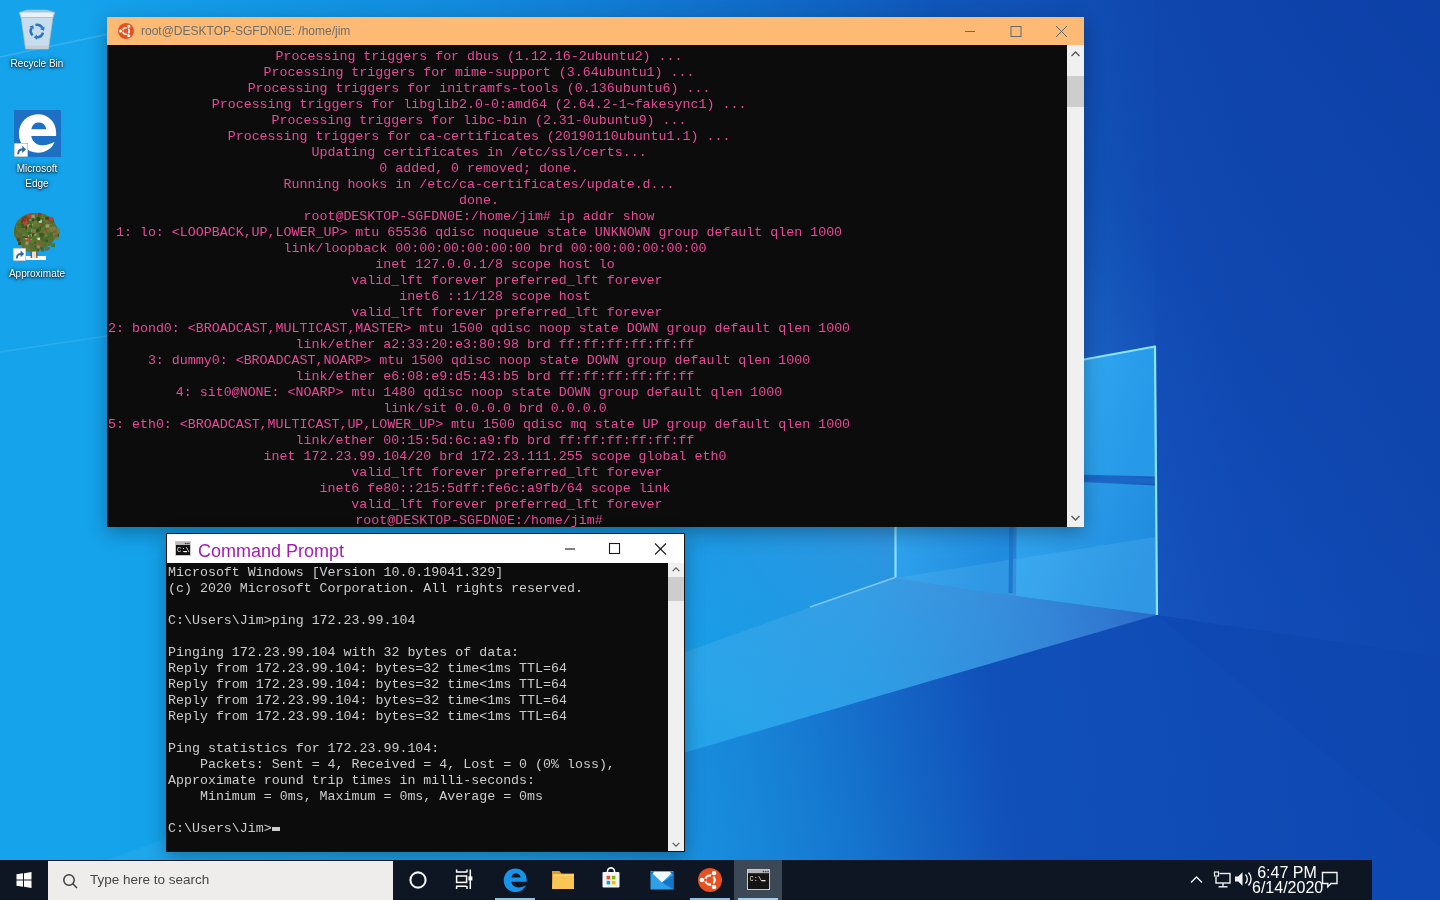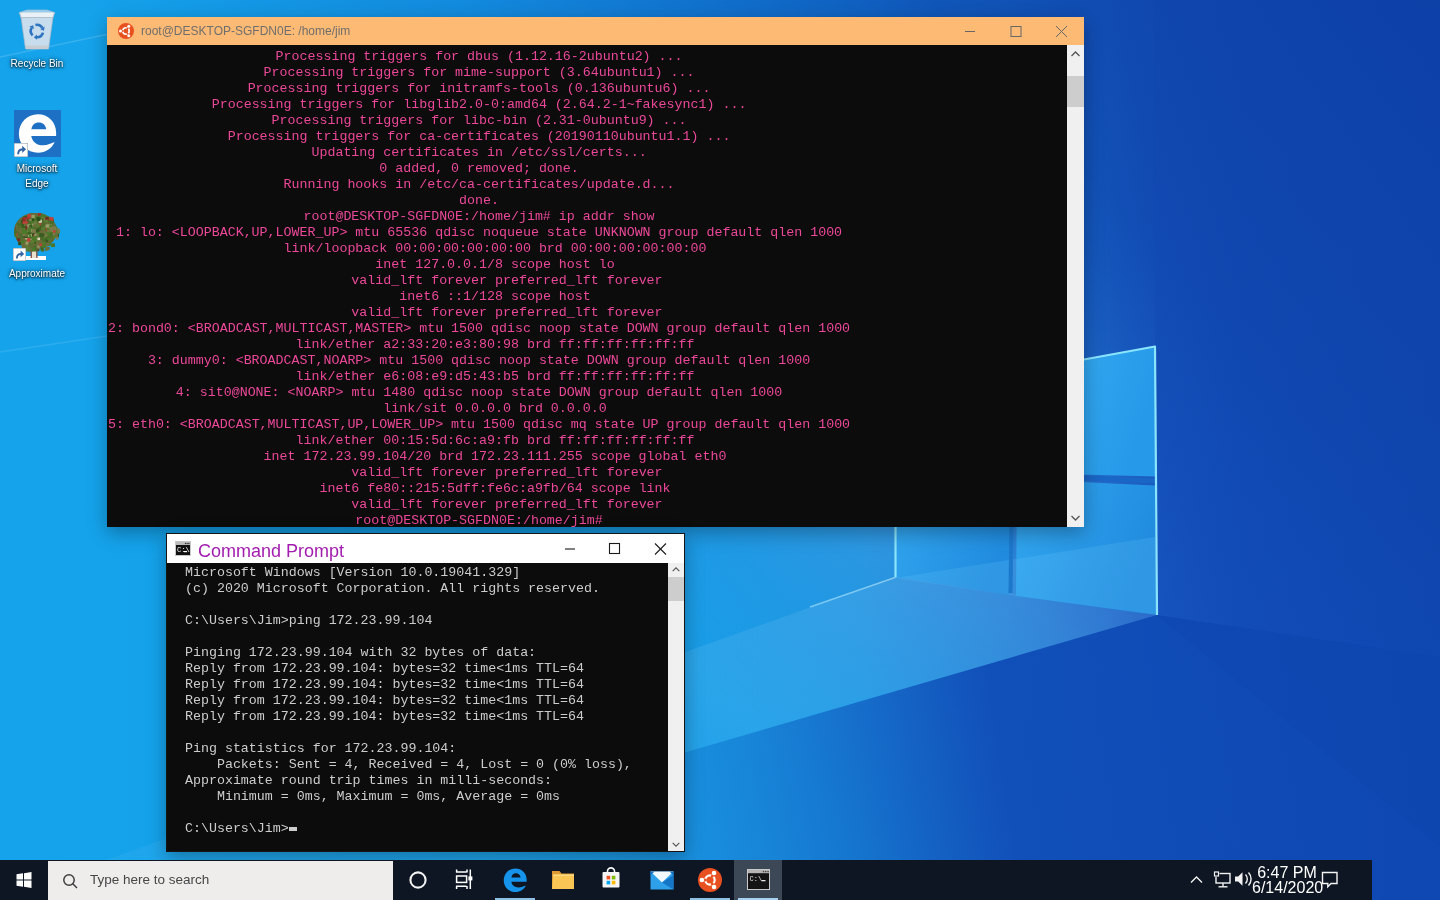--- a/index.html
+++ b/index.html
@@ -9,21 +9,21 @@
 pre{margin:0;font-family:"Liberation Mono",monospace;font-size:13.3px;line-height:16px;}
 
 #wsl{left:107px;top:17px;width:977px;height:510px;background:#0c0c0c;}
 #wsl .tb{position:absolute;left:0;top:0;width:100%;height:28px;background:#fdba74;}
 #wsl .title{position:absolute;left:34px;top:7px;font-size:12px;color:#6e6e6e;}
 #wsl pre{position:absolute;left:1px;top:32px;color:#ec4899;text-align:center;}
 
 #cmd{left:166px;top:533px;width:519px;height:319px;background:#0c0c0c;border:1px solid #151515;box-sizing:border-box;}
 #cmd .tb{position:absolute;left:0;top:0;width:100%;height:29px;background:#ffffff;}
 #cmd .title{position:absolute;left:31px;top:7px;font-size:18px;color:#a21caf;}
-#cmd pre{position:absolute;left:18px;top:31px;color:#cccccc;}
+#cmd pre{position:absolute;left:1px;top:31px;color:#cccccc;}
 
 .sb{position:absolute;background:#f0f0f0;}
 .sb .thumb{position:absolute;left:0;width:100%;background:#cdcdcd;}
 .sb svg{position:absolute;left:4px;}
 
 .cap{position:absolute;top:0;height:100%;}
 
 .dicon{position:absolute;text-align:center;color:#fff;font-size:10px;}
 .dlabel{text-shadow:0 1px 2px rgba(0,0,0,.9),0 0 4px rgba(0,0,0,.8);line-height:15px;}
 

